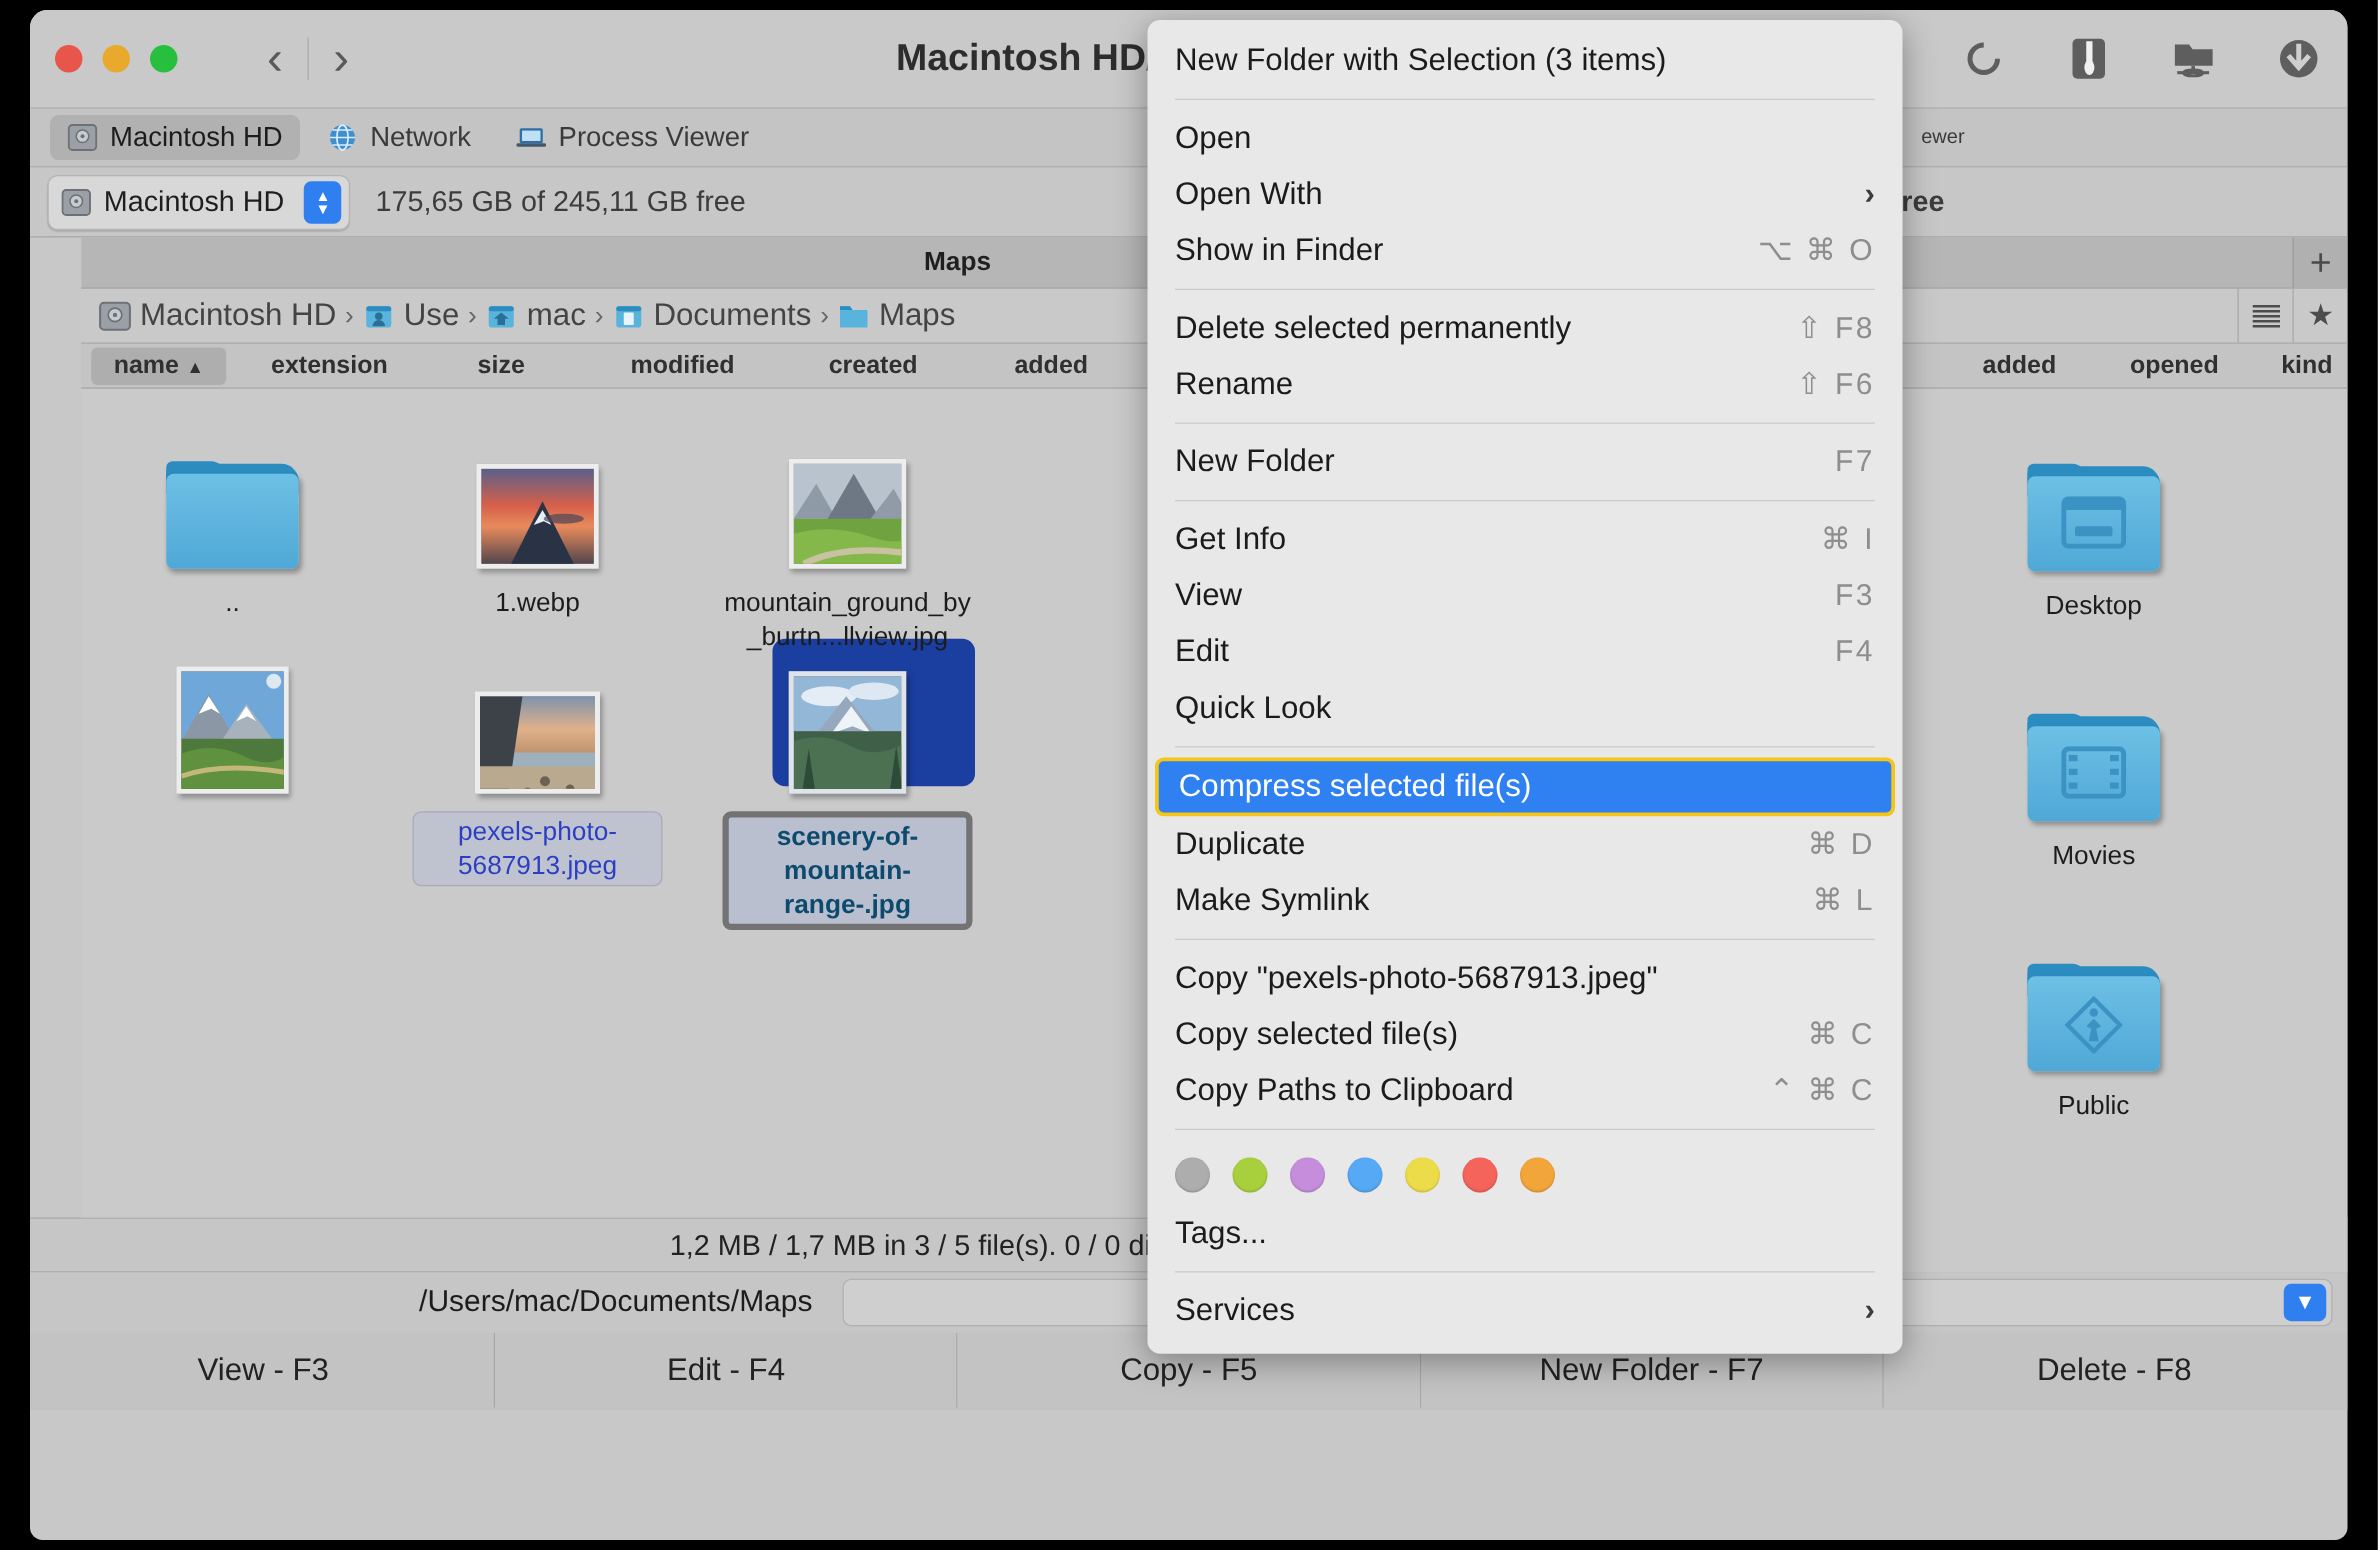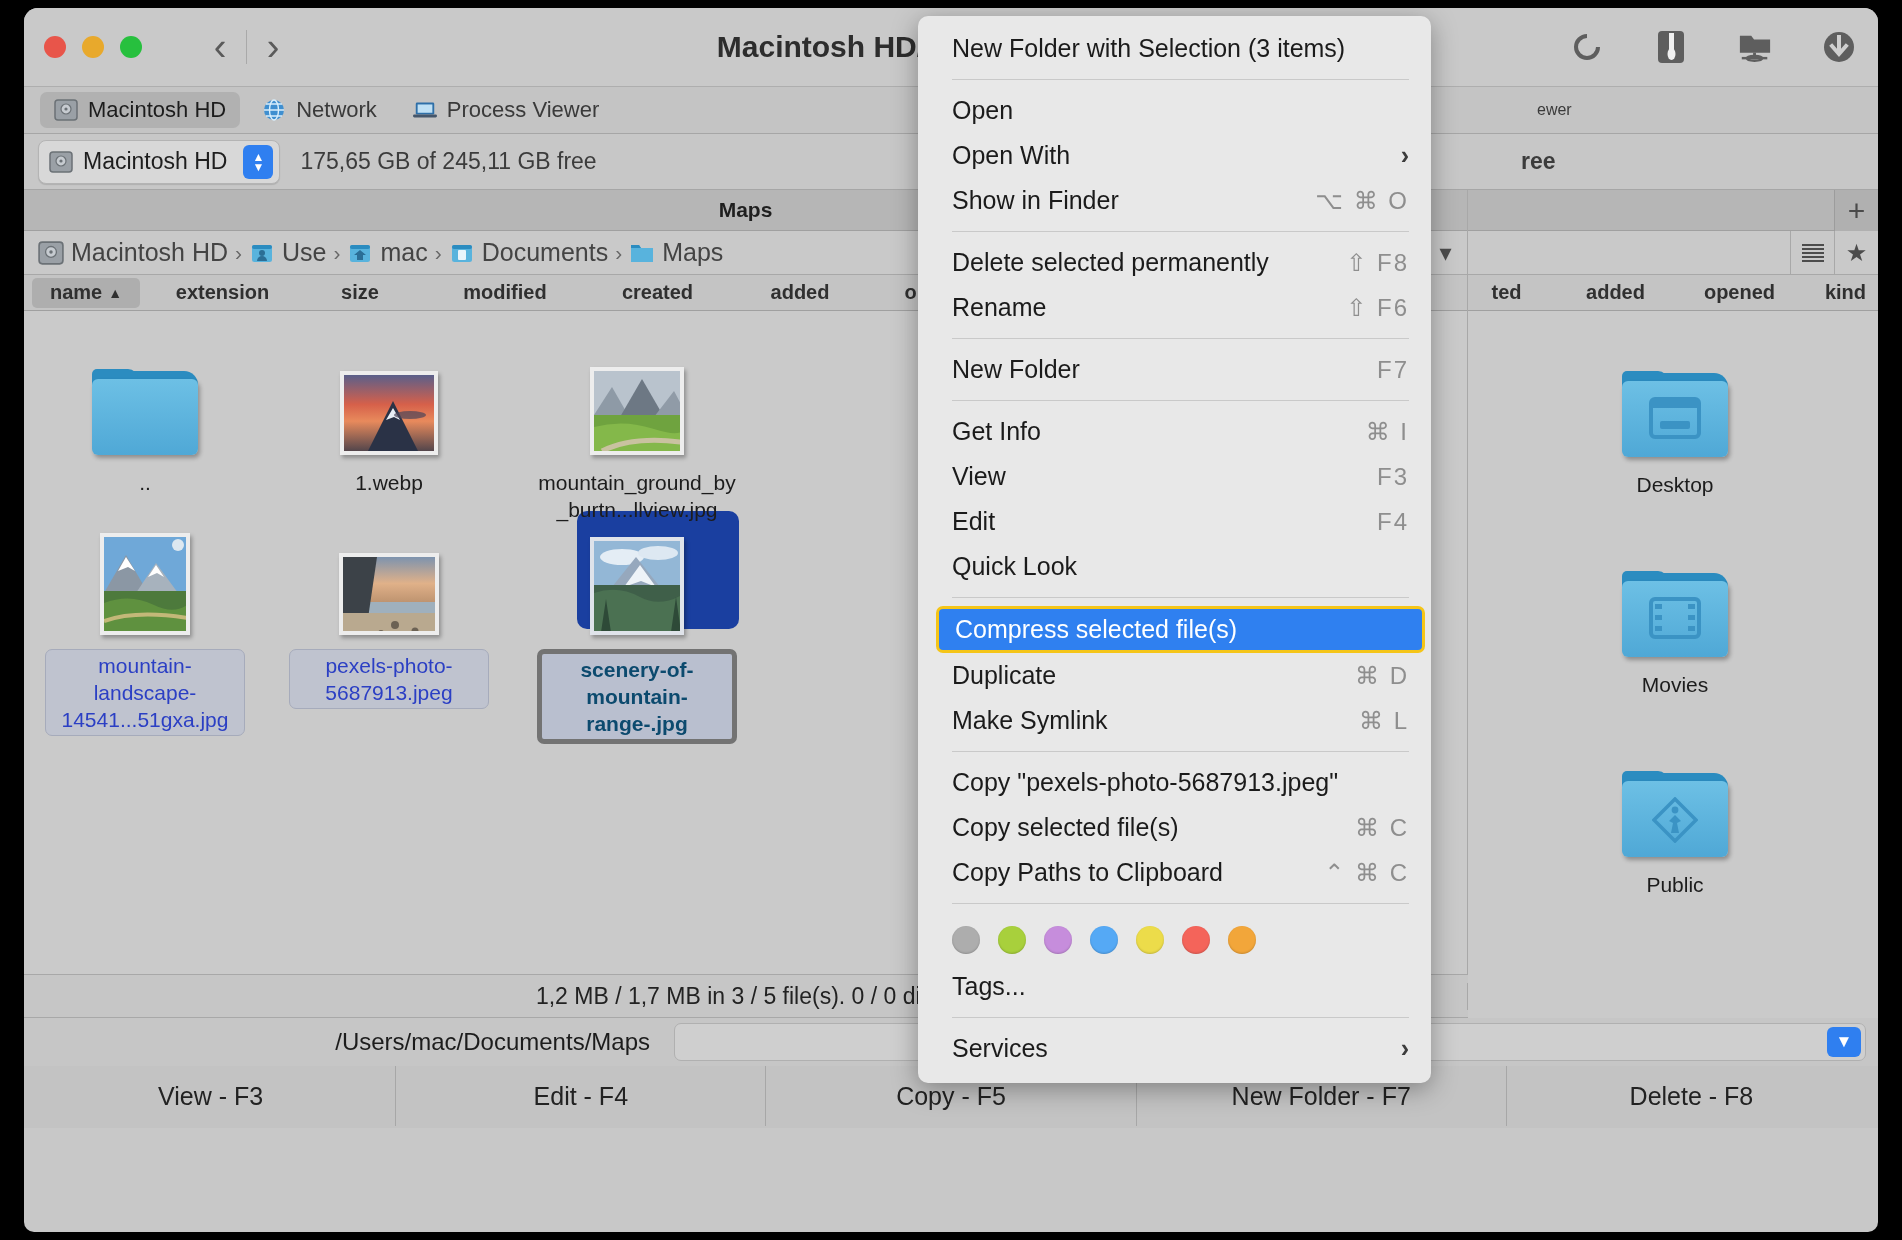--- a/index.html
+++ b/index.html
@@ -87,21 +87,21 @@
     width: 30px; height: 34px; border-radius: 6px;
     background: #2f7ff0; color: #fff;
     display: flex; flex-direction: column; align-items: center; justify-content: center;
     font-size: 11px; line-height: 10px; margin-left: 6px;
   }
   .freespace { margin-left: 20px; font-size: 23px; color: #3c3c3c; }
 
   
   .panes { display: flex; height: 784px; position: relative; }
   .pane { position: relative; height: 100%; }
-  .pane.left { width: 1444px; border-right: 1px solid #a8a8a8;}
+  .pane.left { width: 1444px; border-right: 1px solid #a8a8a8; padding-left: 41px;}
   .pane.right { width: 410px; }
 
   .pane-header {
     height: 41px; background: #b6b6b6;
     border-bottom: 1px solid #a0a0a0;
     display: flex; align-items: center; justify-content: center;
     font-size: 21px; font-weight: 700; color: #1f1f1f;
     position: relative;
   }
   .pane-header .plusbtn {
@@ -259,25 +259,25 @@
     border-right: 1px solid #a7a7a7;
     display: flex; align-items: center; justify-content: center;
     font-size: 25px; color: #222;
   }
   .fnbtn:last-child { border-right: none; }
 
   
   .ctxmenu {
     position: absolute;
     left: 894px; top: 8px;
-    width: 513px;
+    width: 604px;
     background: #e8e8e8;
     border-radius: 10px;
     box-shadow: 0 6px 26px rgba(0,0,0,.34);
-    padding: 10px 0 12px 12px;
+    padding: 10px 0 12px 0;
     z-index: 50;
     overflow: hidden;
   }
   .mi {
     display: flex; align-items: center;
     height: 45px; padding: 0 22px;
     font-size: 25px; color: #1b1b1b;
     position: relative;
   }
   .mi .lbl { flex: 1; white-space: nowrap; }
@@ -552,21 +552,20 @@
                 <path d="M0 56 L22 18 L44 56 Z" fill="#8b97a4"></path>
                 <path d="M32 56 L52 26 L74 56 Z" fill="#a7b2bd"></path>
                 <path d="M14 34 L22 20 L31 34 L24 30Z" fill="#fff"></path>
                 <path d="M44 40 L52 28 L60 40 L53 36Z" fill="#fff"></path>
                 <rect y="54" width="90" height="48" fill="#4d7a3c"></rect>
                 <path d="M0 66 Q26 56 50 68 T90 62 L90 102 L0 102Z" fill="#5f913f"></path>
                 <path d="M0 84 Q34 72 90 82" stroke="#c3b878" stroke-width="4" fill="none"></path>
               </svg>
             </div>
           </div>
-          <div class="flabel selsoft">mountain-landscape-14541...51gxa.jpg</div>
         </div>
 
         <div class="fileitem" style="left:262px; top:200px;">
           <div class="thumbwrap">
             <div class="thumb" style="width:100px;height:82px;">
               <svg width="100" height="82" viewBox="0 0 100 82" preserveAspectRatio="none">
                 <defs>
                     <linearGradient id="g2" x1="0" y1="0" x2="0" y2="1">
                   <stop offset="0" stop-color="#7d93ae"></stop>
                       <stop offset="0.55" stop-color="#e0b189"></stop>

